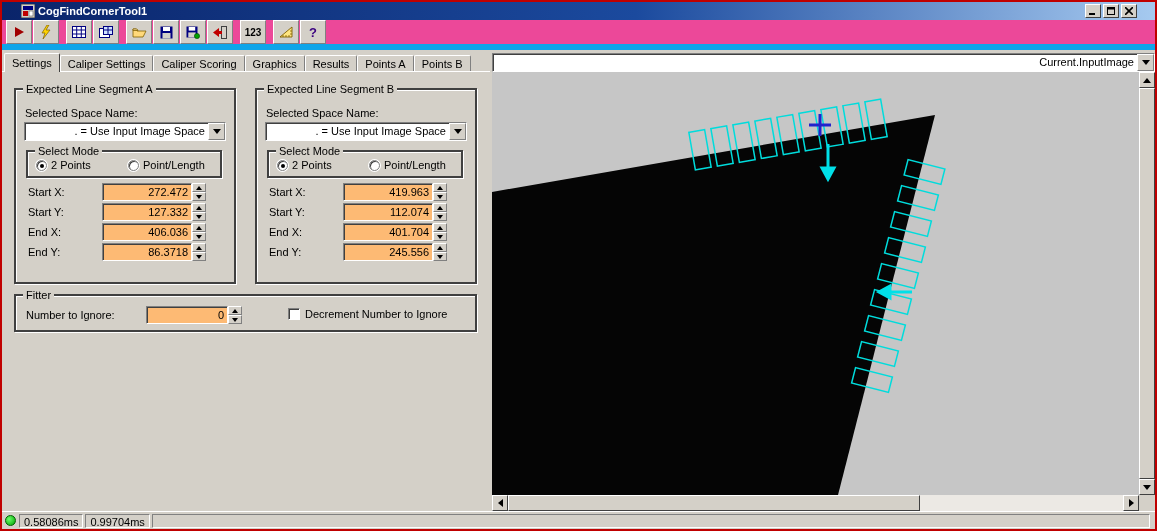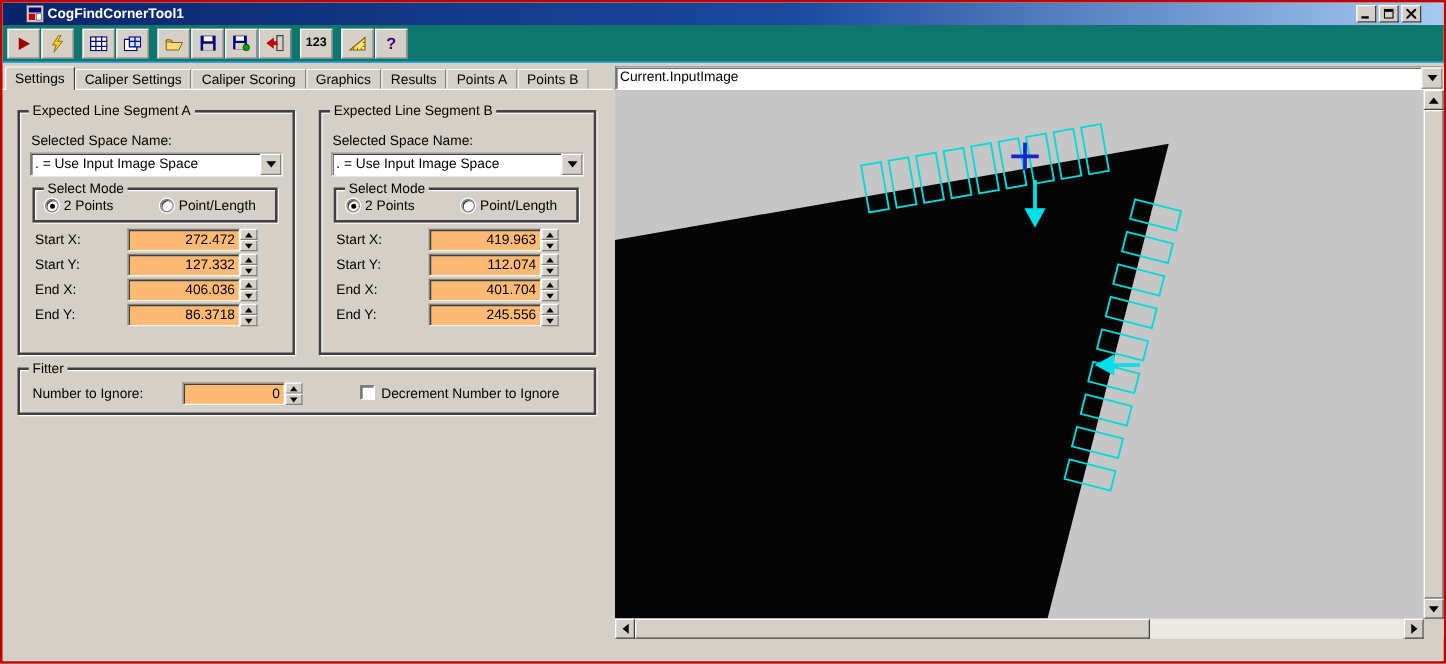--- a/index.html
+++ b/index.html
@@ -12,22 +12,22 @@
     display:flex; align-items:center; padding:0 18px; }
   .title-icon { width:14px; height:14px; margin:0 3px 0 1px; flex:0 0 auto; }
   .title-text { color:#fff; font-weight:bold; font-size:11px; letter-spacing:0; flex:1 1 auto;
     white-space:nowrap; overflow:hidden; }
   .title-btns { display:flex; gap:2px; }
   .tbtn { width:16px; height:14px; background:#d4d0c8; border:1px solid;
     border-color:#fff #404040 #404040 #fff; display:flex; align-items:center; justify-content:center; }
   .tbtn svg { display:block; }
 
   
-  .toolbar { position:absolute; left:0; top:18px; width:100%; height:30px; background:#0f766e;
-    display:flex; align-items:center; padding:0 4px; border-bottom:1px solid #0ea5e9; }
+  .toolbar { position:absolute; left:0; top:18px; width:100%; height:30px; background:#ec4899;
+    display:flex; align-items:center; padding:0 4px; border-bottom:6px solid #0ea5e9; }
   .tb-group { display:flex; margin-right:7px; }
   .tb-btn { width:26px; height:24px; background:#d4d0c8; border:1px solid;
     border-color:#fff #808080 #808080 #fff; display:flex; align-items:center; justify-content:center; }
   .tb-btn + .tb-btn { margin-left:1px; }
   .tb-txt { font-size:10px; font-weight:bold; }
 
   
   .tabstrip { position:absolute; left:2px; top:51px; height:19px; display:flex; align-items:flex-end; }
   .tab { position:relative; height:17px; padding:2px 7px 0 7px; background:#d4d0c8;
     border:1px solid; border-color:#fff #808080 #d4d0c8 #fff; border-bottom:none;
@@ -40,21 +40,21 @@
   .group { position:absolute; border:2px solid #404040;
     box-shadow: inset 1px 1px 0 #fff, 1px 1px 0 #fff; }
   .group > .legend { position:absolute; top:-7px; left:7px; background:#d4d0c8; padding:0 3px; white-space:nowrap; }
 
   .lbl { position:absolute; white-space:nowrap; }
 
   
   .sunken { background:#fff; border:1px solid; border-color:#808080 #fff #fff #808080;
     box-shadow: inset 1px 1px 0 #404040; }
   .combo { position:absolute; height:19px; display:flex; align-items:stretch; }
-  .combo .ctext { flex:1 1 auto; padding:2px 3px 0 3px; white-space:nowrap; overflow:hidden; }
+  .combo .ctext { flex:1 1 auto; padding:2px 3px 0 3px; white-space:nowrap; overflow:hidden;text-align:right; }
   .combo .cbtn { flex:0 0 17px; background:#d4d0c8; border:1px solid;
     border-color:#fff #808080 #808080 #fff; display:flex; align-items:center; justify-content:center; }
   .arrow-dn { width:0; height:0; border-left:4px solid transparent; border-right:4px solid transparent;
     border-top:5px solid #000; }
 
   .num { position:absolute; height:18px; text-align:right; padding-right:3px; font-family:"Liberation Sans",sans-serif;
     font-size:11px; background:#fdba74; border:1px solid; border-color:#808080 #fff #fff #808080;
     box-shadow: inset 1px 1px 0 #404040; }
   .spin { position:absolute; width:14px; height:18px; display:flex; flex-direction:column; }
   .spin i { flex:1 1 50%; background:#d4d0c8; border:1px solid; border-color:#fff #808080 #808080 #fff;
@@ -379,14 +379,20 @@
           <span class="tri lf"></span>
         </div>
       <div class="sb-thumb" style="left:16px; top:0; width:412px; height:16px;"></div>
       <div class="sb-btn" style="right:0; top:0;">
           <span class="tri rt"></span>
         </div>
     </div>
     <div class="sb-corner"></div>
   </div>
 
+  <div class="statusbar">
+    <span class="led"></span>
+    <span class="spanel">0.58086ms</span>
+    <span class="spanel">0.99704ms</span>
+    <span class="spanel fill"></span>
+  </div>
 
 </div>
 
 </body></html>

